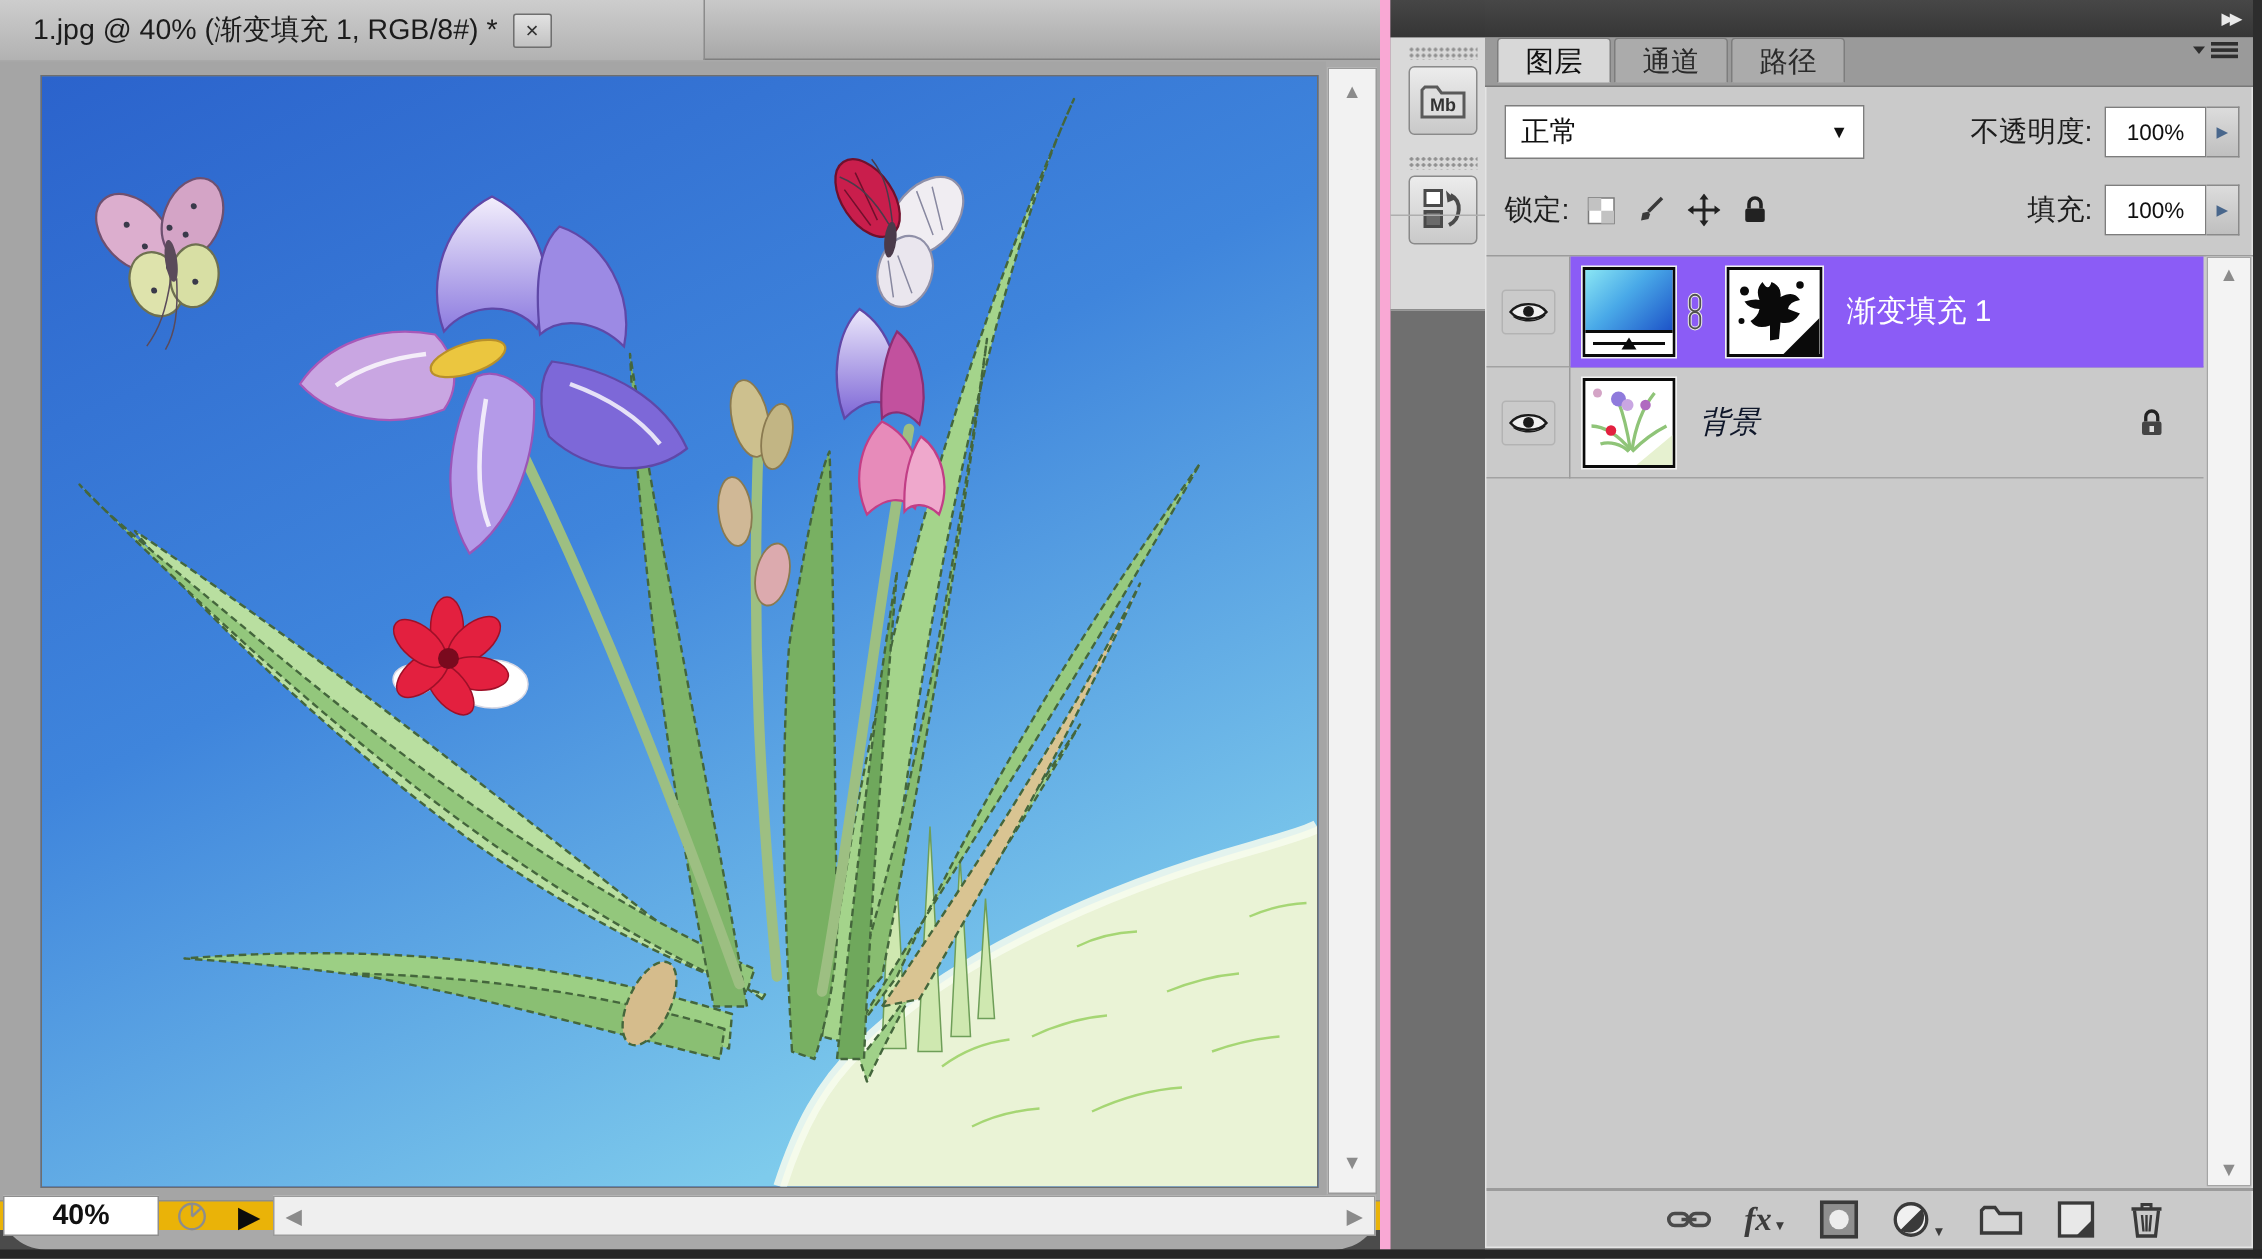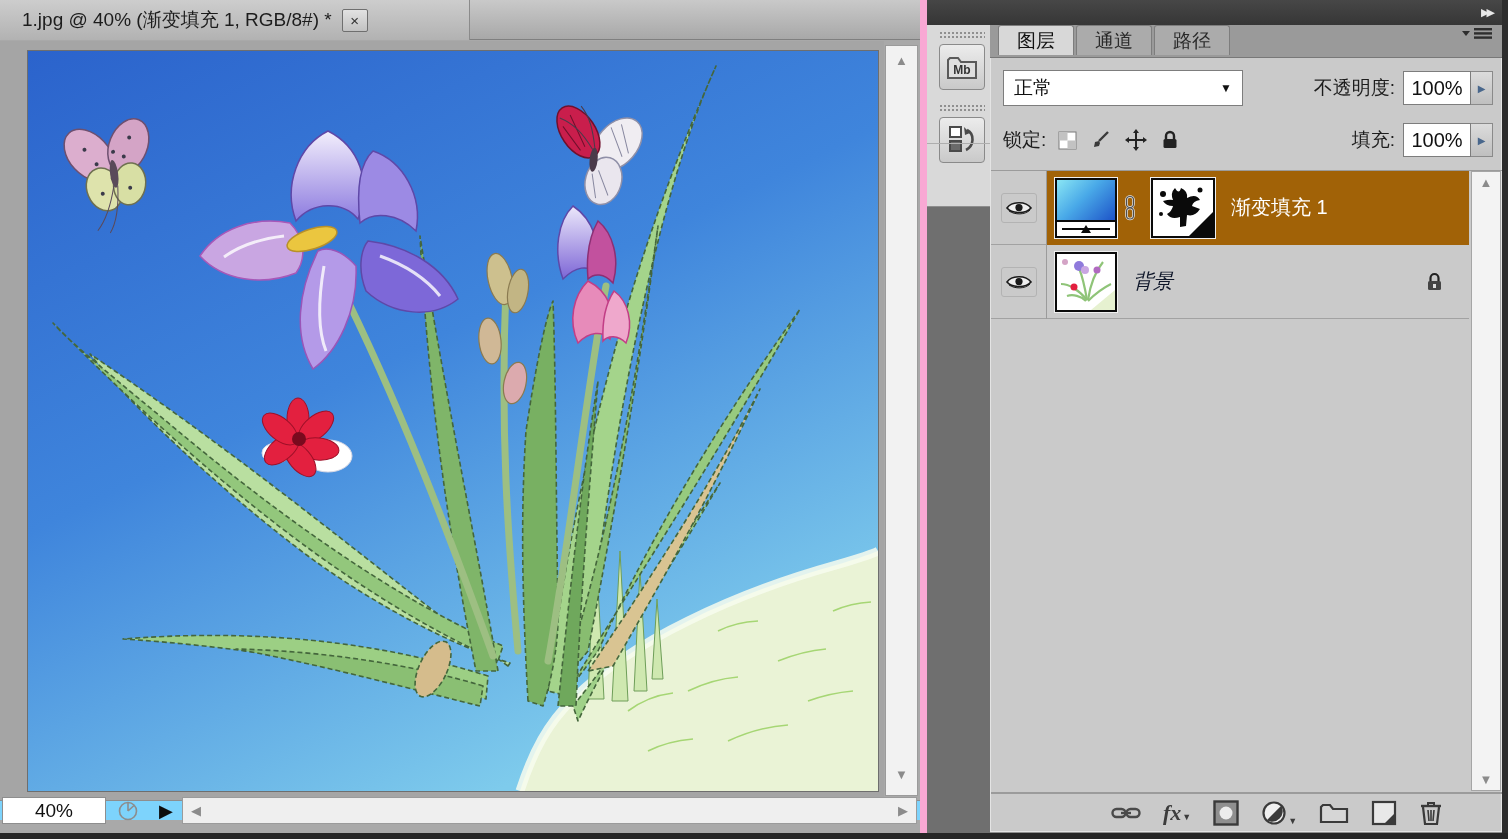--- a/index.html
+++ b/index.html
@@ -1,32 +1,32 @@
 <!DOCTYPE html>
 <html><head>
 <meta charset="utf-8">
 <style>
   html,body{margin:0;padding:0;background:#2e2e2e;}
   *{box-sizing:border-box;font-family:"Liberation Sans",sans-serif;}
   .app{position:relative;width:1508px;height:839px;background:#4b4b4b;overflow:hidden;}
   .abs{position:absolute;}
 
   
-  #doc-window{left:0;top:0;width:920px;height:833px;background:#a9a9a9;}
+  #doc-window{left:0;top:0;width:920px;height:833px;background:#a9a9a9;border-radius:30px;}
   #doc-titlebar{left:0;top:0;width:920px;height:40px;background:linear-gradient(#c9c9c9,#a8a8a8);border-bottom:1px solid #7f7f7f;}
   #doc-title-tab{left:0;top:0;width:470px;height:40px;background:linear-gradient(#cdcdcd,#b2b2b2);border-right:1px solid #8b8b8b;display:flex;align-items:center;padding-left:22px;gap:10px;}
   #doc-title-text{font-size:19px;color:#1c1c1c;white-space:nowrap;}
   #doc-close{width:26px;height:23px;background:linear-gradient(#e2e2e2,#c2c2c2);border:1px solid #6f6f6f;border-radius:2px;font-size:15px;color:#333;display:flex;align-items:center;justify-content:center;line-height:1;}
   #paste-board{left:0;top:41px;width:884px;height:759px;background:#a5a5a5;}
   #canvas-frame{left:27px;top:9px;width:852px;height:742px;border:1px solid #6e6e6e;background:#3a78d8;}
   
   #doc-vscroll{left:885px;top:45px;width:33px;height:751px;background:#f2f2f2;border:1px solid #9b9b9b;}
   .scr-arrow{color:#8b8b8b;font-size:13px;line-height:1;width:100%;text-align:center;}
   
-  #doc-statusbar{left:0;top:800px;width:920px;height:20px;background:#7dd3fc;border-top:1px solid #8e8e8e;display:flex;align-items:center;}
+  #doc-statusbar{left:0;top:800px;width:920px;height:20px;background:#eab308;border-top:1px solid #8e8e8e;display:flex;align-items:center;font-weight:bold;}
   #zoom-field{width:104px;height:27px;background:#fff;border:1px solid #8e8e8e;margin-left:2px;display:flex;align-items:center;justify-content:center;font-size:19px;color:#111;}
   #pie-wrap{width:44px;display:flex;justify-content:center;}
   #doc-info-field{width:350px;height:27px;border:1px solid #939393;background:#b9b9b9;display:flex;align-items:center;justify-content:center;font-size:19px;color:#101010;}
   #status-flyout{width:32px;height:27px;display:flex;align-items:center;justify-content:center;font-size:18px;color:#0c0c0c;}
   #doc-hscroll{flex:1;height:27px;margin-right:3px;background:#efefef;border:1px solid #9b9b9b;display:flex;align-items:center;justify-content:space-between;padding:0 8px;font-size:13px;color:#8b8b8b;}
 
   
   #dock-strip{left:920px;top:0;width:70px;height:833px;background:#6f6f6f;border-left:7px solid #f9a8d4;}
   #dock-header{left:0;top:0;width:70px;height:25px;background:linear-gradient(#464646,#353535);}
   #dock-icons{left:0;top:25px;width:70px;height:182px;background:#d9d9d9;border-bottom:1px solid #8e8e8e;}
@@ -42,35 +42,35 @@
   #tab-bar{left:0;top:25px;width:518px;height:33px;background:#9a9a9a;border-bottom:1px solid #787878;display:flex;align-items:flex-start;padding-left:8px;}
   .ptab{height:30px;padding:0 18px;display:flex;align-items:center;font-size:19px;color:#2a2a2a;background:#ababab;border:1px solid #7d7d7d;border-bottom:none;border-radius:3px 3px 0 0;margin-right:2px;}
   .ptab.active{background:#d8d8d8;color:#111;}
   #panel-menu-btn{margin-left:auto;margin-right:14px;margin-bottom:6px;display:flex;align-items:center;gap:2px;}
   #panel-content{left:0;top:58px;width:512px;height:774px;background:#cacaca;border:1px solid #e4e4e4;border-top:none;}
   
   #blend-row{left:12px;top:12px;width:490px;height:36px;display:flex;align-items:center;}
   #blend-select{width:240px;height:36px;background:#fff;border:1px solid #7d7d7d;display:flex;align-items:center;justify-content:space-between;padding:0 10px;font-size:19px;color:#101010;}
   #blend-caret{font-size:12px;color:#111;}
   .field-label{font-size:19px;color:#1d1d1d;}
-  .val-box{width:68px;height:34px;background:#fff;border:1px solid #7d7d7d;display:flex;align-items:center;justify-content:center;font-size:20px;color:#101010;}
+  .val-box{width:68px;height:34px;background:#fff;border:1px solid #7d7d7d;display:flex;align-items:center;justify-content:center;font-size:15px;color:#101010;}
   .spin-btn{width:22px;height:34px;background:linear-gradient(#dcdcdc,#bfbfbf);border:1px solid #8a8a8a;border-left:none;display:flex;align-items:center;justify-content:center;font-size:10px;color:#49678c;}
   #opacity-label{margin-left:auto;margin-right:8px;}
   
   #lock-row{left:12px;top:62px;width:490px;height:40px;display:flex;align-items:center;}
   .lock-icon{margin-right:14px;display:flex;align-items:center;justify-content:center;}
   #fill-label{margin-left:auto;margin-right:8px;}
   #rows-divider{left:0;top:112px;width:512px;height:1px;background:#9b9b9b;}
   
   #layers-list{left:0;top:113px;width:478px;height:620px;}
   .layer-row{position:absolute;left:0;width:478px;height:74px;display:flex;align-items:center;border-bottom:1px solid #a2a2a2;}
   .eye-cell{width:56px;height:74px;border-right:1px solid #9b9b9b;display:flex;align-items:center;justify-content:center;flex:none;}
   .eye-well{width:36px;height:30px;border:1px solid #b3b3b3;border-radius:3px;display:flex;align-items:center;justify-content:center;}
   .row-body{flex:1;height:74px;display:flex;align-items:center;padding-left:8px;}
-  .row-selected .row-body{background:#a16207;text-align:center;}
+  .row-selected .row-body{background:#8b5cf6;text-align:center;}
   .thumb{border:2px solid #0a0a0a;outline:1px solid #f0f0f0;background:#fff;flex:none;}
   #grad-thumb{width:62px;height:60px;display:flex;flex-direction:column;}
   #grad-swatch{flex:1;background:linear-gradient(135deg,#8ae6f4 0%,#49a9e8 45%,#1d53c8 100%);border-bottom:2px solid #0a0a0a;}
   #grad-slider{height:14px;background:#fff;position:relative;}
   #grad-slider .bar{position:absolute;left:5px;right:5px;top:6px;height:2px;background:#0a0a0a;}
   #grad-slider .stop{position:absolute;left:50%;top:3px;width:0;height:0;margin-left:-5px;border-left:5px solid rgba(0,0,0,0);border-right:5px solid rgba(0,0,0,0);border-bottom:8px solid #0a0a0a;}
   #mask-thumb{width:64px;height:60px;margin-left:14px;}
   #bg-thumb{width:62px;height:60px;}
   .layer-name{font-size:20px;margin-left:16px;white-space:nowrap;}
   .row-selected .layer-name{color:#fff;}

